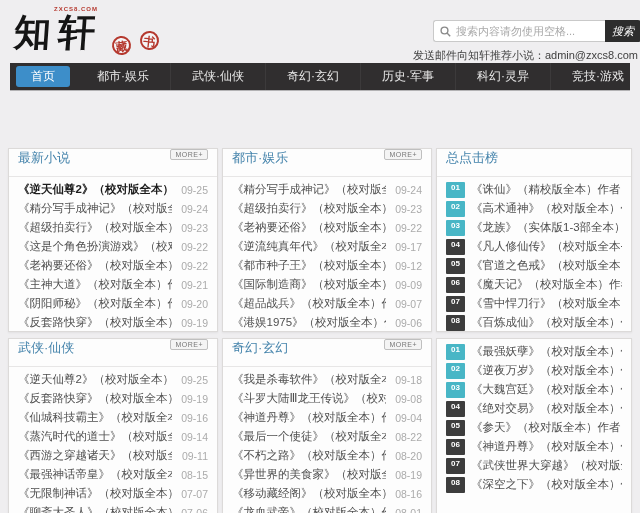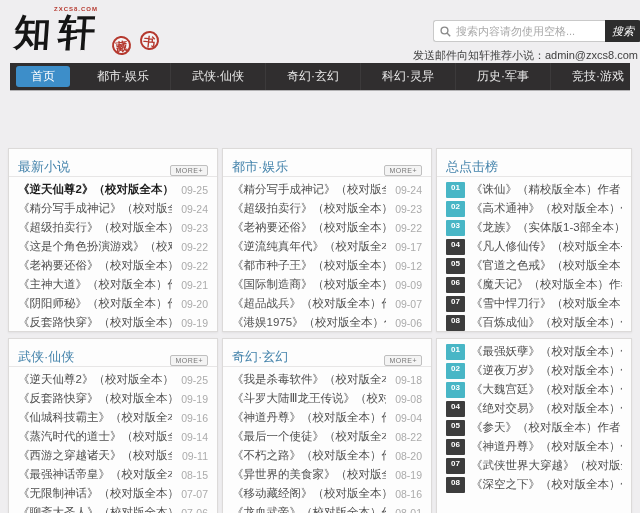--- a/index.html
+++ b/index.html
@@ -75,21 +75,21 @@
     position:absolute; left:8px; top:148px;
     display:grid; grid-template-columns:210px 210px 196px;
     column-gap:4px; row-gap:6px;
   }
   .panel {
     background:#fdfdfd; border:1px solid #dcdad9;
     box-shadow:0 1px 2px rgba(0,0,0,.06);
     height:184px; overflow:hidden;
   }
   .panel-head {
-    height:28px; padding:0 9px; display:flex; align-items:flex-end;
+    height:28px; padding:0 9px; display:flex; align-items:flex-start;
     border-bottom:1px solid #e7e6e6;
     gap:32px;
   }
   .panel-title { color:#4483ab; font-size:13px; }
   .more-btn {
     margin-left:auto; font-size:7px; color:#777; letter-spacing:.5px;
     border:1px solid #bfbfbf; background:#f4f4f4; border-radius:2px;
     padding:1px 4px; cursor:pointer; text-decoration:none;
   }
   .panel-list { list-style:none; padding:3px 9px 0 9px; }
@@ -130,22 +130,22 @@
     <button class="search-btn">搜索</button>
   </div>
   <div class="email-note">发送邮件向知轩推荐小说：admin@zxcs8.com</div>
 </div>
 
 <nav class="nav" id="nav">
     <a class="nav-item active">首页</a>
     <a class="nav-item">都市·娱乐</a>
     <a class="nav-item">武侠·仙侠</a>
     <a class="nav-item">奇幻·玄幻</a>
+    <a class="nav-item">历史·军事</a>
     <a class="nav-item">科幻·灵异</a>
-    <a class="nav-item">历史·军事</a>
     <a class="nav-item">竞技·游戏</a>
   </nav>
 
 <main class="grid" id="panels">
     <section class="panel">
       <div class="panel-head">
         <span class="panel-title">最新小说</span>
         <a class="more-btn">MORE+</a>
       </div>
       <ul class="panel-list">

